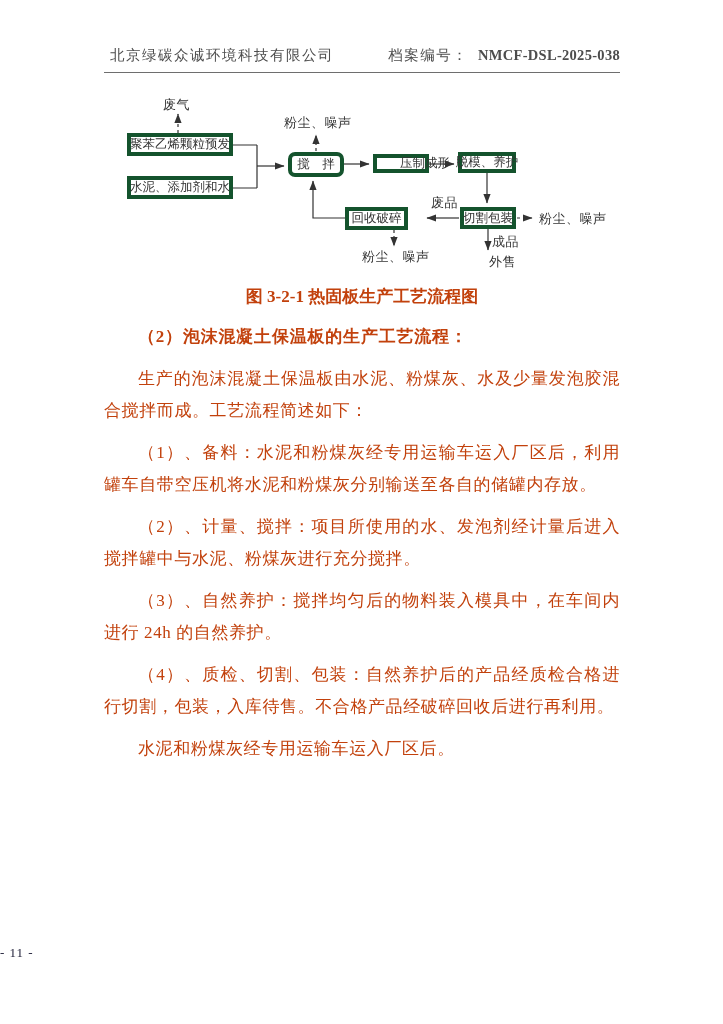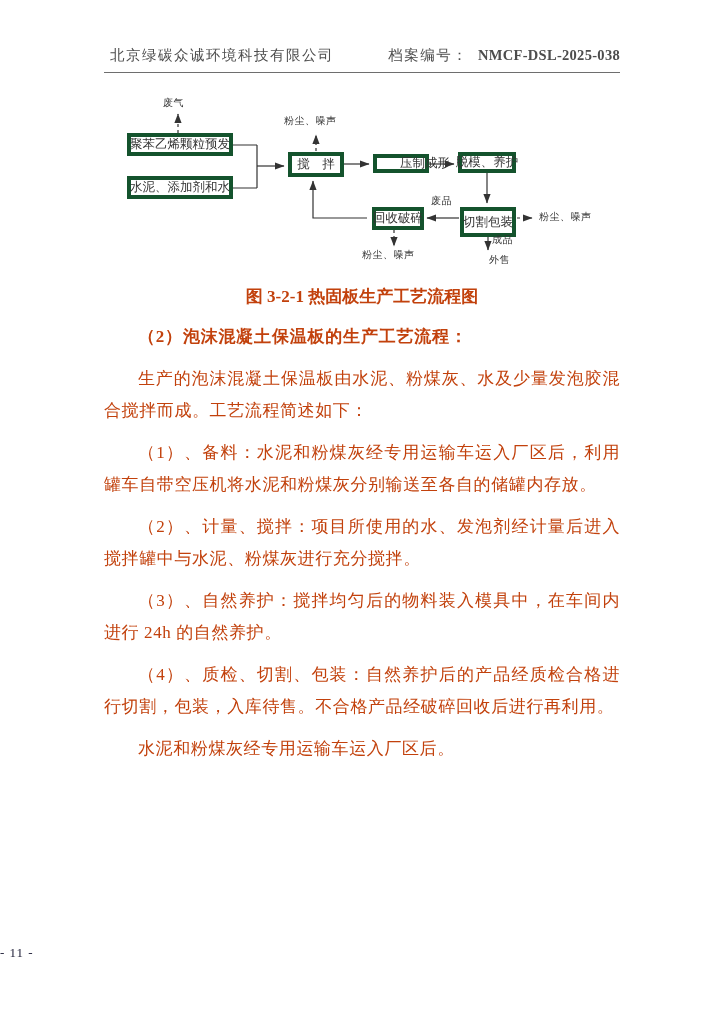--- a/index.html
+++ b/index.html
@@ -21,21 +21,21 @@
 
   
   .flowchart { position:absolute; left:0; top:0; width:723px; height:285px; }
   .flowchart svg { position:absolute; left:0; top:0; }
   .fc-box {
     position:absolute; box-sizing:border-box; border:4px solid #14532d; background:#ffffff;
     display:flex; align-items:center; justify-content:center;
     font-size:12.5px; color:#333333; white-space:nowrap;
   }
   .fc-label {
-    position:absolute; font-size:10px; color:#333333; letter-spacing:0.5px; white-space:nowrap;
+    position:absolute; font-size:13px; color:#333333; letter-spacing:0.5px; white-space:nowrap;
   }
 
   
   .textblock { position:absolute; left:104px; top:286px; width:516px; color:#c2410c; }
   .caption { text-align:center; font-weight:bold; font-size:17px; line-height:22px; margin:0 0 13px 0; }
   .textblock p {
     margin:0 0 9px 0; font-size:17px; line-height:32.5px;
     text-align:justify; text-indent:2em; letter-spacing:0.6px;
   }
   .textblock p.heading { font-weight:bold; letter-spacing:0.8px; }
@@ -87,25 +87,25 @@
 
       <path d="M394,230 L394,246" stroke="#333" stroke-width="1.2" fill="none" stroke-dasharray="3,3" marker-end="url(#arr)"></path>
 
       <path d="M517,218 L532,218" stroke="#333" stroke-width="1.2" fill="none" stroke-dasharray="3,3" marker-end="url(#arr)"></path>
 
       <path d="M488,228 L488,250" stroke="#333" stroke-width="1.2" fill="none" marker-end="url(#arr)"></path>
     </svg>
 
     <div class="fc-box" style="left:127px; top:133px; width:106px; height:23px;">聚苯乙烯颗粒预发</div>
     <div class="fc-box" style="left:127px; top:176px; width:106px; height:23px;">水泥、添加剂和水</div>
-    <div class="fc-box" style="left:288px; top:152px; width:56px; height:25px;">搅　拌</div>
+    <div class="fc-box" style="left:288px; top:152px; width:56px; height:25px;border-radius:7px;">搅　拌</div>
     <div class="fc-box" style="left:373px; top:154px; width:56px; height:19px;padding-left:48px;">压制成形</div>
     <div class="fc-box" style="left:458px; top:152px; width:58px; height:21px;">脱模、养护</div>
-    <div class="fc-box" style="left:460px; top:207px; width:56px; height:30px;">切割包装</div>
-    <div class="fc-box" style="left:372px; top:207px; width:52px; height:23px;">回收破碎</div>
+    <div class="fc-box" style="left:460px; top:207px; width:56px; height:22px;">切割包装</div>
+    <div class="fc-box" style="left:345px; top:207px; width:63px; height:23px;">回收破碎</div>
 
     <div class="fc-label" style="left:163px; top:96px;">废气</div>
     <div class="fc-label" style="left:284px; top:114px;">粉尘、噪声</div>
     <div class="fc-label" style="left:431px; top:194px;">废品</div>
     <div class="fc-label" style="left:539px; top:210px;">粉尘、噪声</div>
     <div class="fc-label" style="left:362px; top:248px;">粉尘、噪声</div>
     <div class="fc-label" style="left:492px; top:233px;">成品</div>
     <div class="fc-label" style="left:469px; top:253px;margin-left:20px;">外售</div>
   </div>
 

